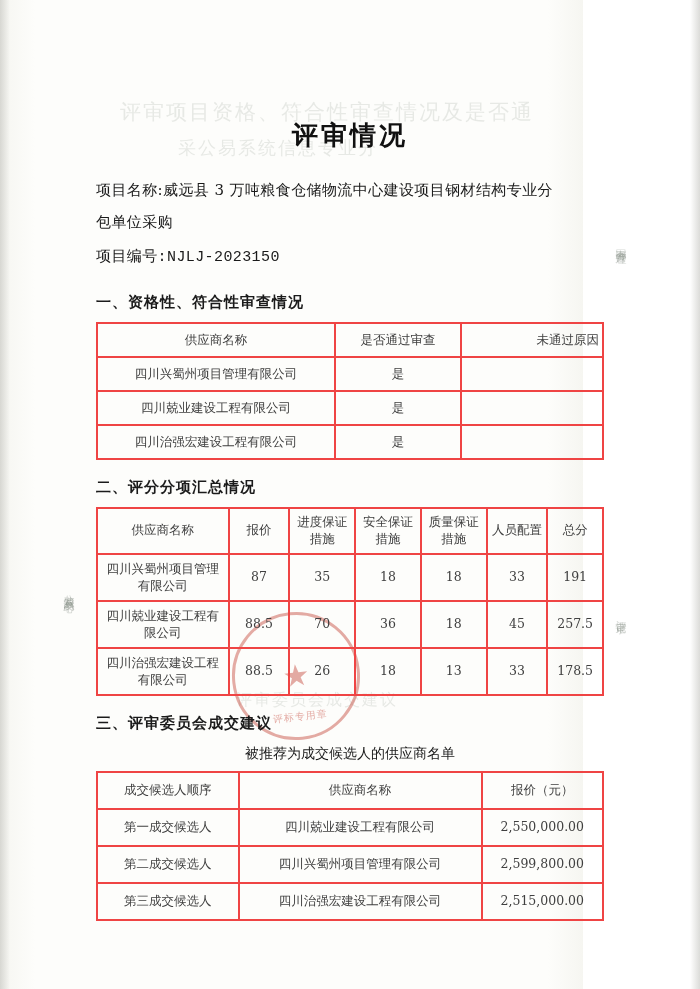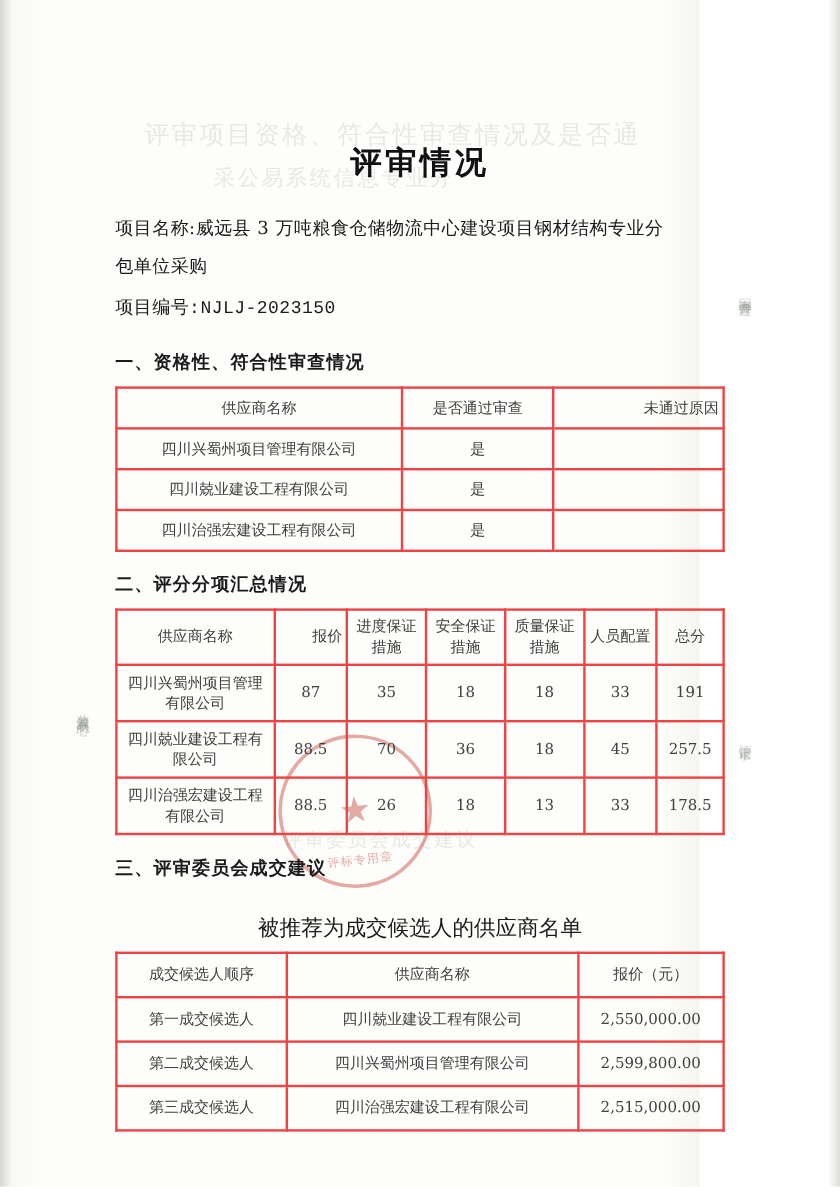--- a/index.html
+++ b/index.html
@@ -82,32 +82,32 @@
   table th {
     font-weight: normal;
   }
   .t1 td, .t1 th { height: 22px; }
   .t1 .c1 { width: 47%; }
   .t1 .c2 { width: 25%; }
   .t1 .c3 { width: 28%; text-align: right; }
 
   .t2 th, .t2 td { height: 24px; }
   .t2 .c1 { width: 26%; }
-  .t2 .c2 { width: 12%; text-align: right; }
+  .t2 .c2 { width: 12%; }
   .t2 .c3 { width: 13%; }
   .t2 .c4 { width: 13%; }
   .t2 .c5 { width: 13%; }
   .t2 .c6 { width: 12%; }
   .t2 .c7 { width: 11%; }
   .t2 .name { line-height: 1.4; }
 
   .sub-note {
     text-align: center;
-    font-size: 18px;
-    margin: 28px 0 8px 0;
+    font-size: 14px;
+    margin: 12px 0 8px 0;
     font-family: "DejaVu Serif", "Liberation Serif", serif;
   }
   .t3 th, .t3 td { height: 25px; }
   .t3 .c1 { width: 28%; }
   .t3 .c2 { width: 48%; }
   .t3 .c3 { width: 24%; }
 
   
   .ghost {
     position: absolute;

